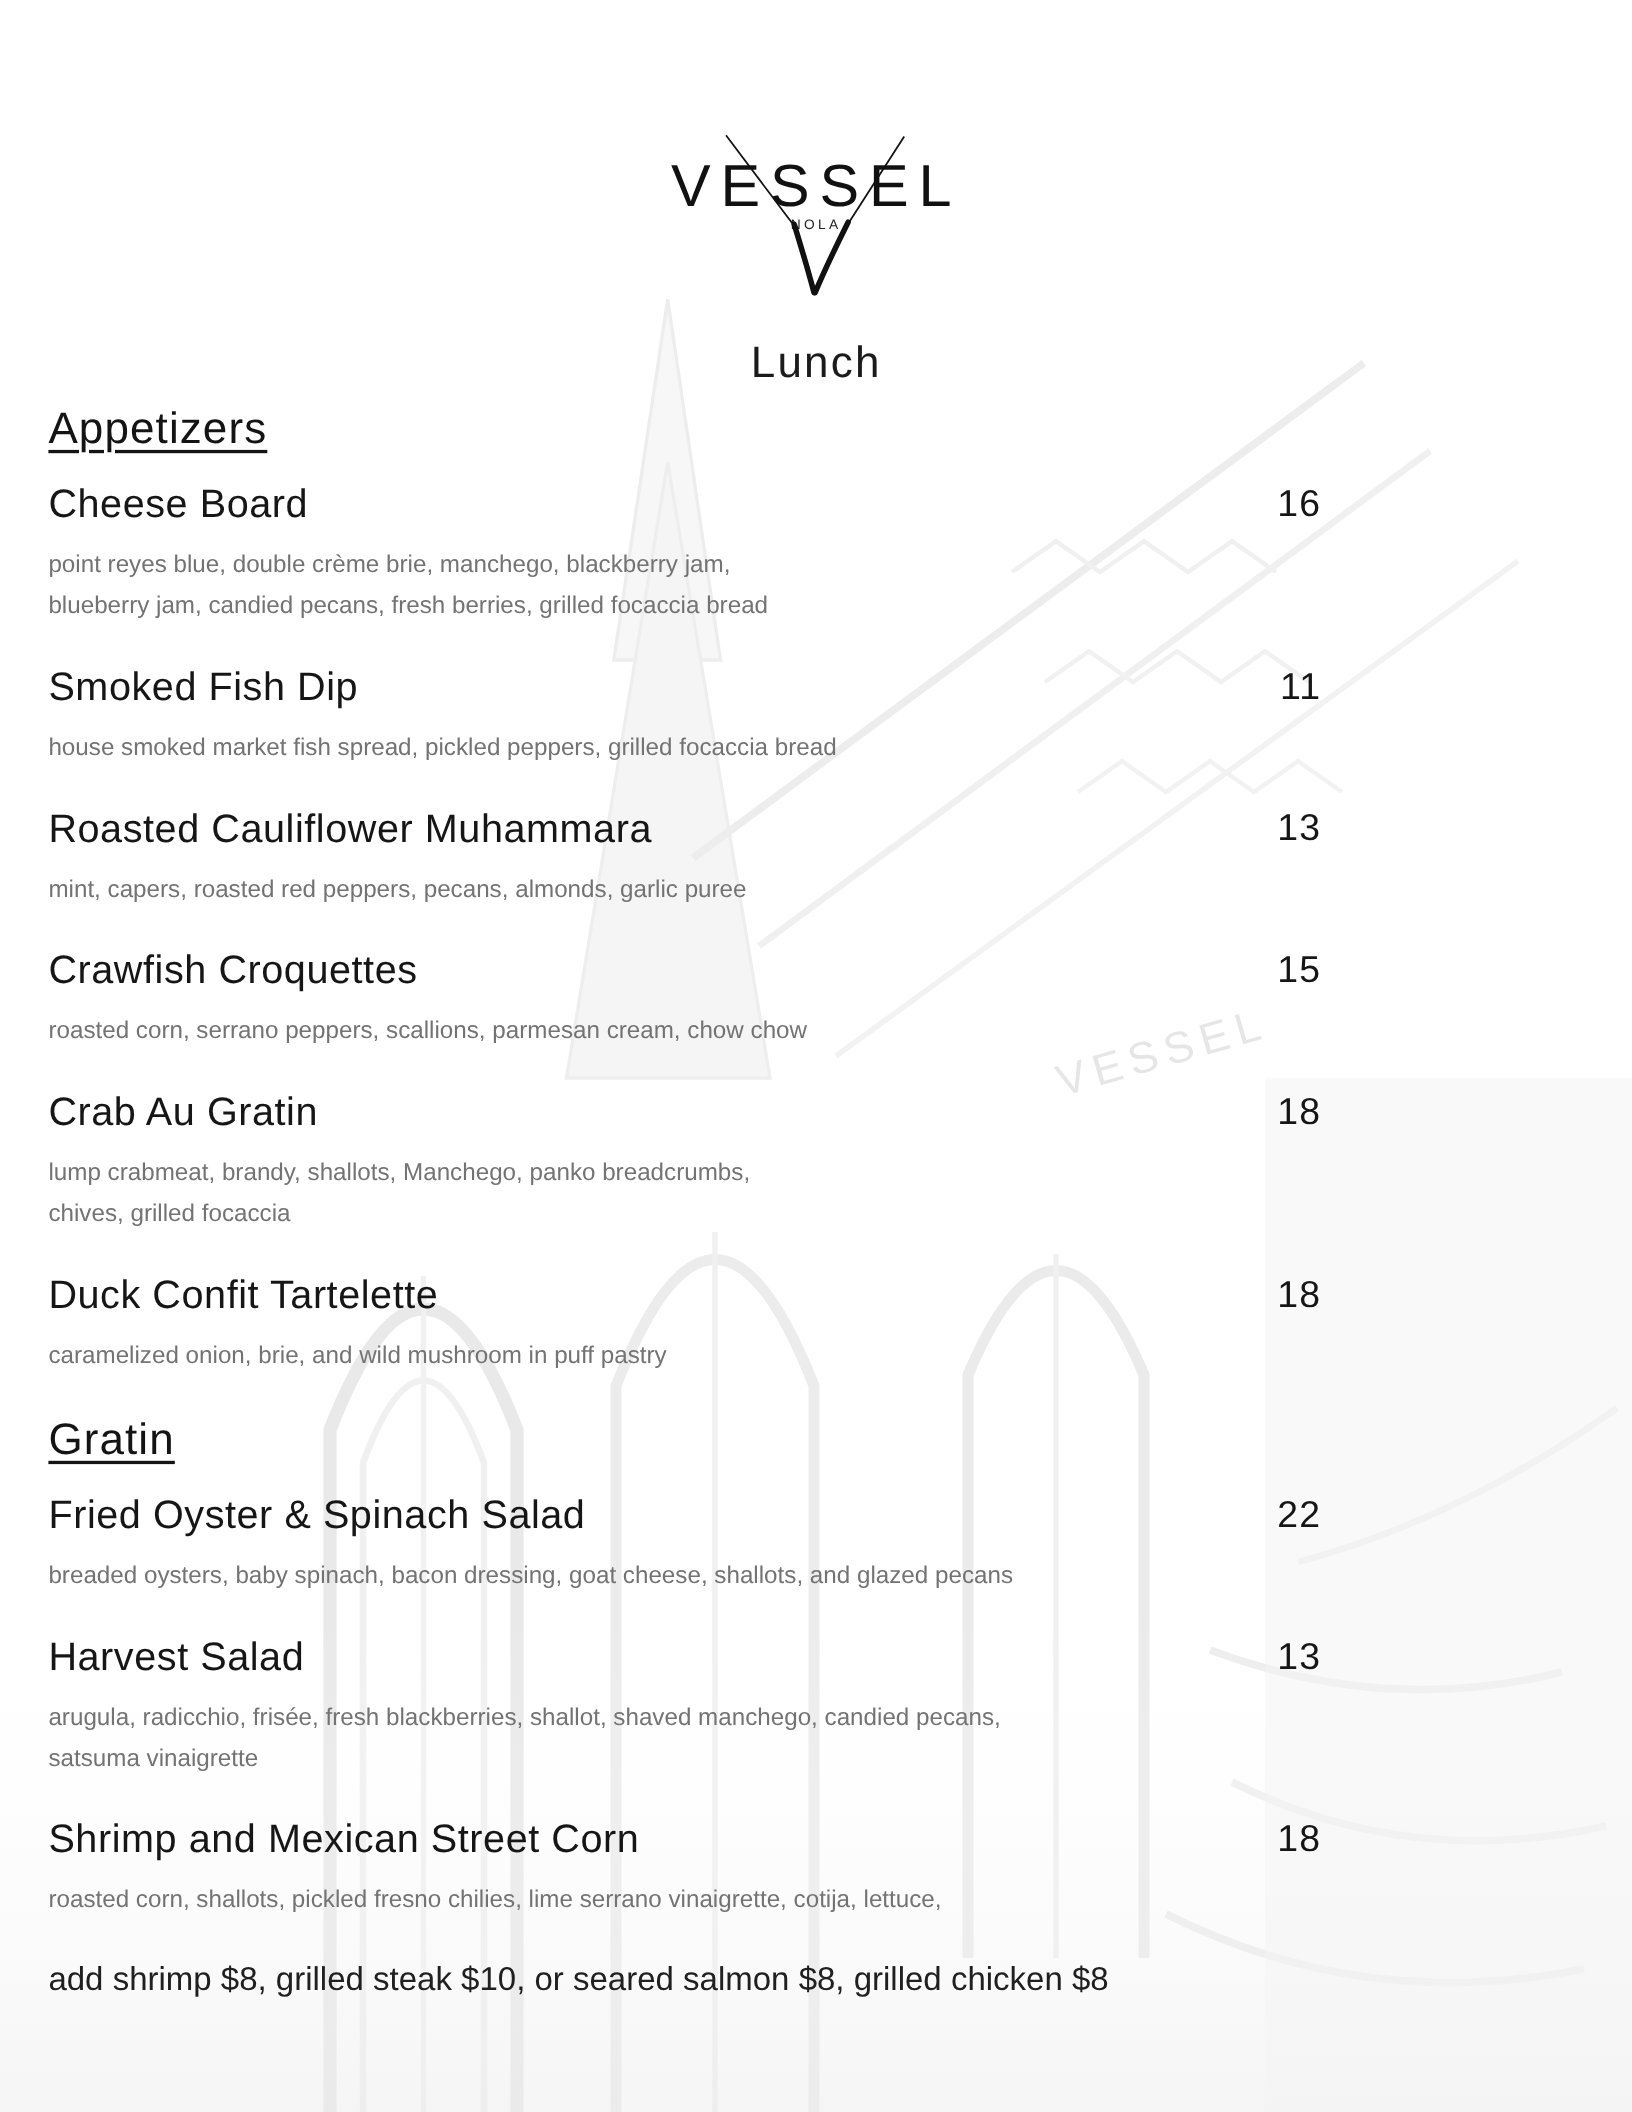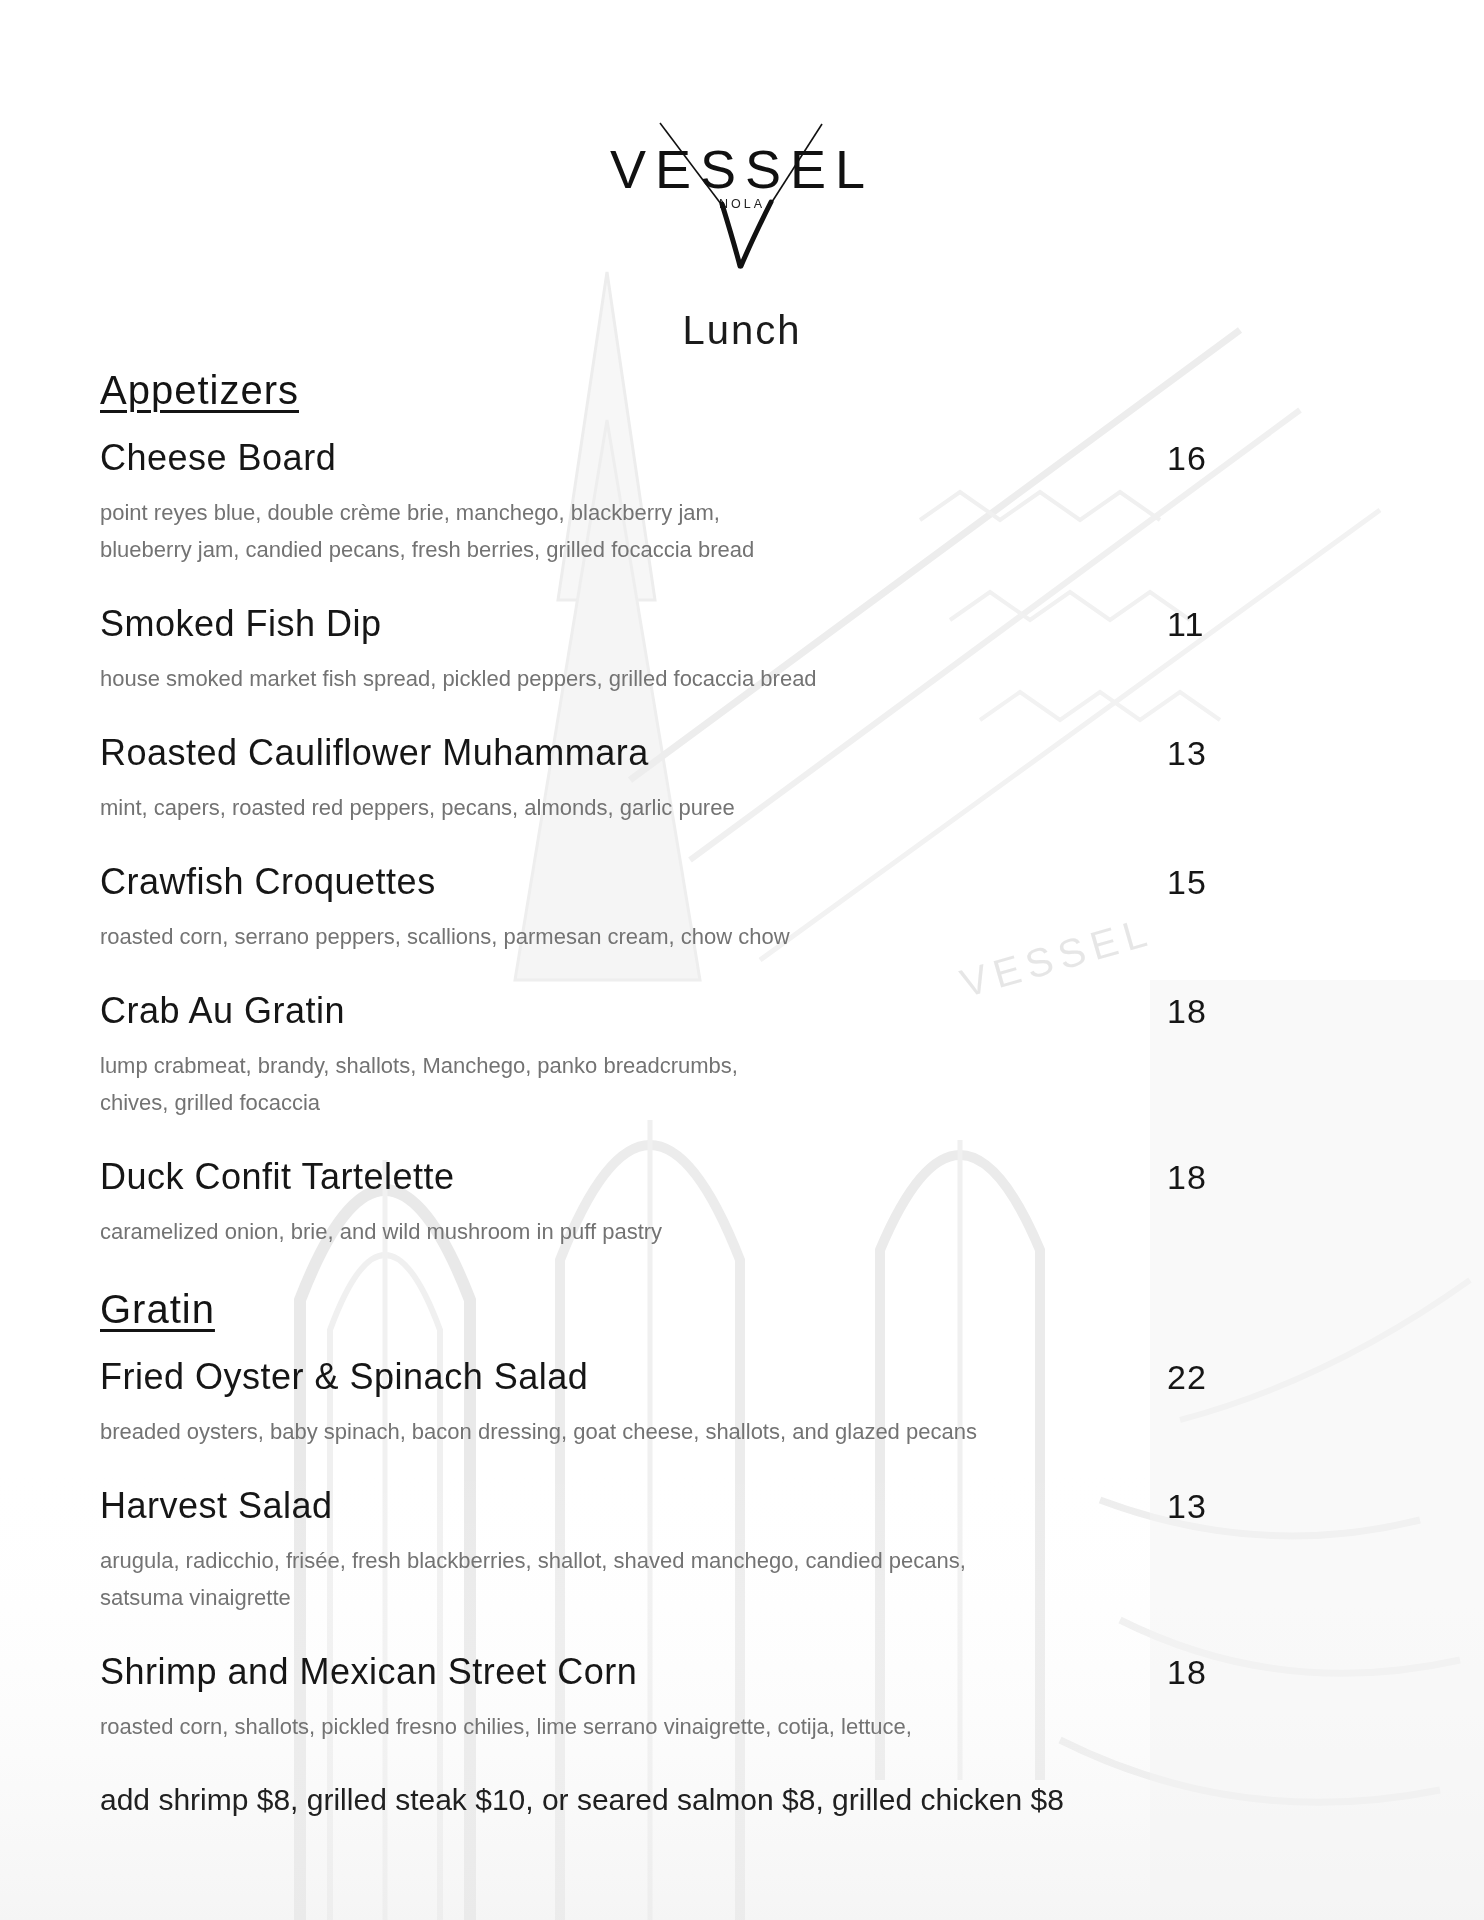--- a/index.html
+++ b/index.html
@@ -62,21 +62,21 @@
     width: 340px; height: 154px;
     overflow: visible;
   }
   .menu-title {
     margin-top: 36px;
     font-size: 40px;
     letter-spacing: 2px;
     color: #1b1b1b;
   }
   
-  .menu-body { padding: 14px 80px 0 100px; }
+  .menu-body { padding: 14px 80px 0 44px; }
   .section-heading {
     font-size: 40px;
     line-height: 46px;
     letter-spacing: 1px;
     margin: 0 0 10px 0;
     font-weight: 400;
     color: #141414;
   }
   .section-heading .underlined {
     text-decoration: underline;
@@ -89,23 +89,23 @@
     position: relative;
     font-size: 36px;
     line-height: 40px;
     letter-spacing: 0.5px;
     color: #161616;
     white-space: nowrap;
     margin-top: 25px;
   }
   .item-price {
     position: absolute;
-    left: 1067px; top: 0;
+    left: 1091px; top: 0;
     width: 66px;
-    text-align: left;
+    text-align: right;
     font-size: 34px;
     letter-spacing: 1px;
   }
   .item-desc {
     margin-top: 16px;
     font-size: 22px;
     line-height: 37px;
     color: #737373;
     white-space: pre;
   }

